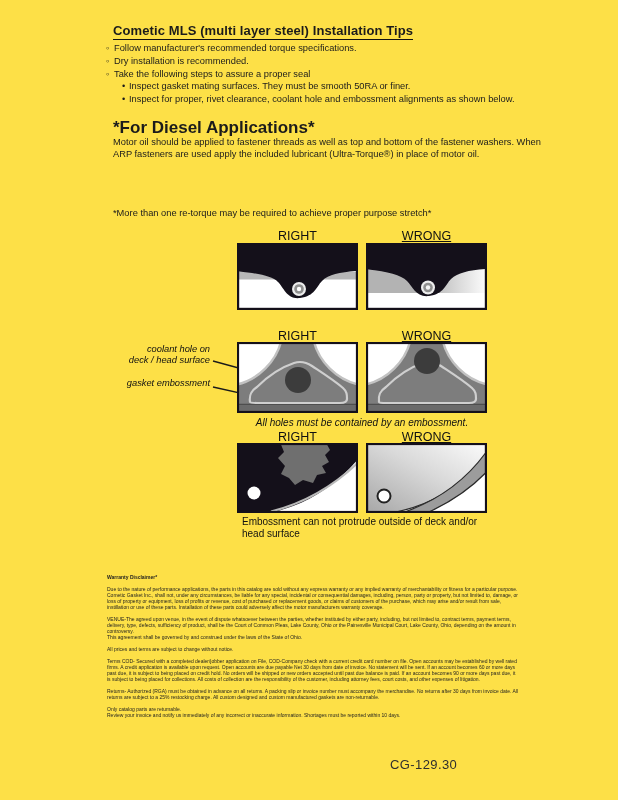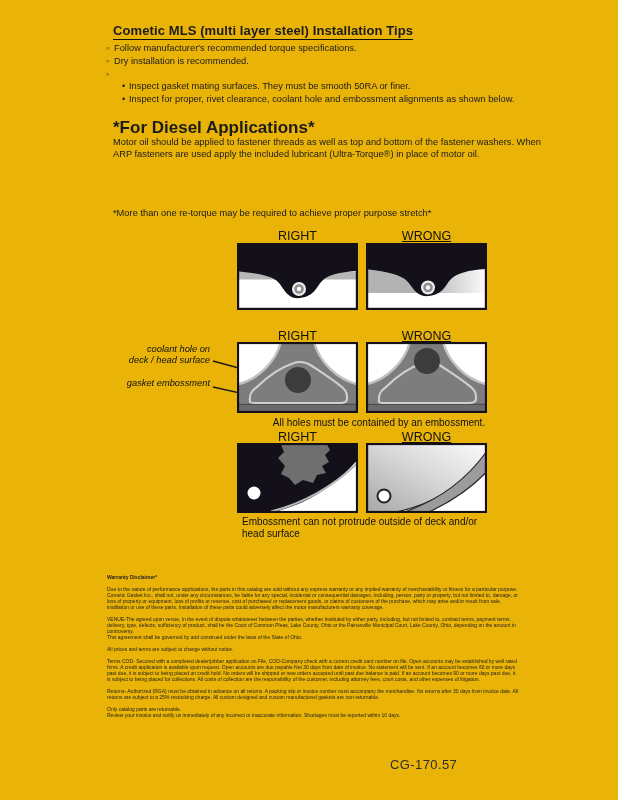--- a/index.html
+++ b/index.html
@@ -1,18 +1,18 @@
 <!DOCTYPE html>
 <html><head>
 <meta charset="utf-8">
 <style>
   * { margin:0; padding:0; box-sizing:border-box; }
   html,body { background:#ffffff; }
   .page {
-    position:relative; width:618px; height:800px; background:#eab308;
+    position:relative; width:618px; height:800px; background:#fde047;
     font-family:"Liberation Sans", sans-serif; color:#1b1b1b; overflow:hidden;
   }
   .abs { position:absolute; }
   .page-title {
     left:113px; top:23px; font-size:13px; font-weight:bold;
     border-bottom:1.6px solid #111; padding-bottom:1px; letter-spacing:.1px;
   }
   .tips { left:106px; top:42px; font-size:9.3px; line-height:12.8px; }
   .bullet { display:flex; }
   .bullet .marker { width:8px; flex:0 0 8px; }
@@ -24,21 +24,21 @@
   .p2 { top:164px; }
   .p3 { top:207px; }
   .dlabel { width:121px; text-align:center; font-size:12.5px; color:#111; }
   .lab-r1 { top:229px; } .lab-r2 { top:329px; } .lab-r3 { top:430px; }
   .lab-left { left:237px; } .lab-right { left:366px;text-decoration:underline; }
   .panel { width:121px; } .panel svg { display:block; }
   .pan-r1 { top:243px; } .pan-r2 { top:342px; } .pan-r3 { top:443px; }
   .pan-left { left:237px; } .pan-right { left:366px; }
   .caption { font-size:10px; color:#111; }
   .cap1 { left:237px; top:312px; }
-  .cap2 { left:254px; top:417px; width:250px; text-align:center; }
+  .cap2 { left:237px; top:417px; width:250px; text-align:center;font-style:italic; }
   .cap3 { left:242px; top:516px; width:255px; line-height:12px; }
   .annot { left:98px; width:112px; text-align:right; font-size:9.3px; line-height:10.5px; color:#111;font-style:italic; }
   .an1 { top:344px; } .an2 { top:378px; }
   .leader-svg { left:0; top:330px; pointer-events:none; }
   .warranty { left:107px; top:574px; width:412px; font-size:5px; line-height:6px; color:#1f1f1f; }
   .warranty .w-head { font-weight:bold; margin-bottom:6px; }
   .warranty .w-par { margin-bottom:6px; }
   .warranty .w-par.tight { margin-bottom:0; }
   .doc-code { left:390px; top:757px; font-size:13px; color:#2e2e2e; letter-spacing:.4px; }
 </style>
@@ -53,20 +53,21 @@
     <div class="bullet">
       <span class="marker">◦</span>
       <span>Follow manufacturer's recommended torque specifications.</span>
     </div>
     <div class="bullet">
       <span class="marker">◦</span>
       <span>Dry installation is recommended.</span>
     </div>
     <div class="bullet">
       <span class="marker">◦</span>
+      <span>Take the following steps to assure a proper seal</span>
     </div>
     <div class="bullet sub">
       <span class="marker">•</span>
       <span>Inspect gasket mating surfaces.  They must be smooth 50RA or finer.</span>
     </div>
     <div class="bullet sub">
       <span class="marker">•</span>
       <span>Inspect for proper, rivet clearance, coolant hole and embossment alignments as shown below.</span>
     </div>
   </div>
@@ -192,15 +193,15 @@
     <div class="w-par">Due to the nature of performance applications, the parts in this catalog are sold without any express warranty or any implied warranty of merchantability or fitness for a particular purpose.  Cometic Gasket Inc., shall not, under any circumstances, be liable for any special, incidental or consequential damages, including, person, party or property, but not limited to, damage, or loss of property or equipment, loss of profits or revenue, cost of purchased or replacement goods, or claims of customers of the purchase, which may arise and/or result from sale, instillation or use of these parts.  Installation of these parts could adversely affect the motor manufacturers warranty coverage.</div>
     <div class="w-par tight">VENUE-The agreed upon venue, in the event of dispute whatsoever between the parties, whether instituted by either party, including, but not limited to, contract terms, payment terms, delivery, type, defects, sufficiency of product, shall be the Court of Common Pleas, Lake County, Ohio or the Painesville Municipal Court, Lake County, Ohio, depending on the amount in controversy.</div>
     <div class="w-par">This agreement shall be governed by and construed under the laws of the State of Ohio.</div>
     <div class="w-par">All prices and terms are subject to change without notice.</div>
     <div class="w-par">Terms COD- Secured with a completed dealer/jobber application on File, COD-Company check with a current credit card number on file.  Open accounts may be established by well rated firms.  A credit application is available upon request.  Open accounts are due payable Net 30 days from date of invoice.  No statement will be sent.  If an account becomes 60 or more days past due, it is subject to being placed on credit hold.  No orders will be shipped or new orders accepted until past due balance is paid.  If an account becomes 90 or more days past due, it is subject to being placed for collections.  All costs of collection are the responsibility of the customer, including attorney fees, court costs, and other expenses of litigation.</div>
     <div class="w-par">Returns- Authorized (RGA) must be obtained in advance on all returns.  A packing slip or invoice number must accompany the merchandise.  No returns after 30 days from invoice date.  All returns are subject to a 25% restocking charge.  All custom designed and custom manufactured gaskets are non-returnable.</div>
     <div class="w-par tight">Only catalog parts are returnable.</div>
     <div class="w-par">Review your invoice and notify us immediately of any incorrect or inaccurate information.  Shortages must be reported within 10 days.</div>
   </div>
 
-  <div class="abs doc-code">CG-170.57</div>
+  <div class="abs doc-code">CG-129.30</div>
 
 </div>
 
 </body></html>

